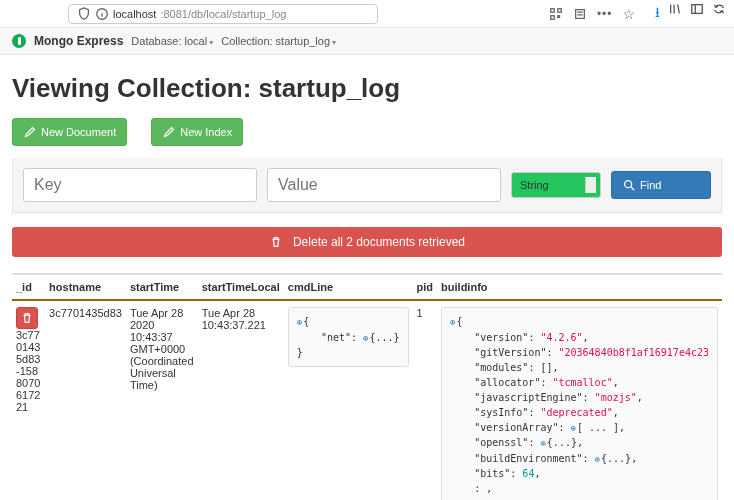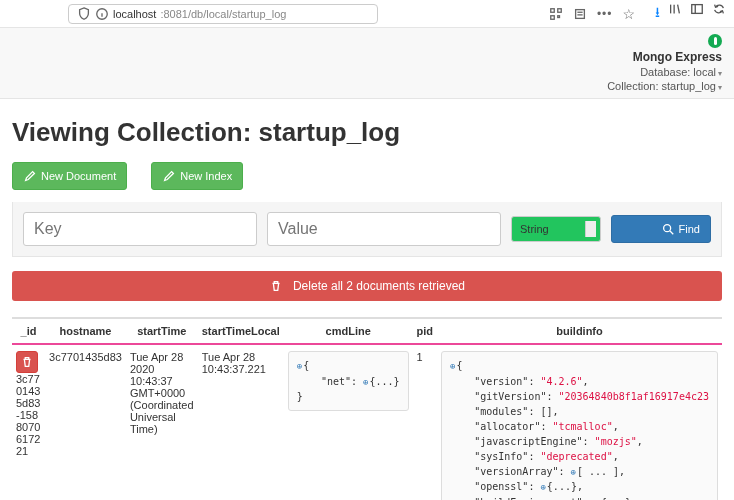--- a/index.html
+++ b/index.html
@@ -5,21 +5,21 @@
 * { box-sizing: border-box; margin: 0; padding: 0; }
 body { font-family: -apple-system, "Helvetica Neue", Arial, sans-serif; font-size: 12px; background: #fff; color: #333; width: 734px; }
 .browser-bar { display: flex; align-items: center; padding: 4px 8px; border-bottom: 1px solid #e5e5e5; gap: 14px; height: 28px; }
 .url-box { flex: 1; display: flex; align-items: center; background: #fff; border: 1px solid #ccc; border-radius: 4px; padding: 2px 8px; font-size: 11px; color: #666; max-width: 310px; margin-left: 60px; gap: 4px; }
 .url-box .host { color: #333; }
 .url-box .path { color: #888; }
 .browser-icons { margin-left: auto; display: flex; gap: 10px; color: #666; align-items: center; }
 .browser-right { display: flex; gap: 8px; margin-left: 6px; color: #555; }
 .ico { width: 14px; height: 14px; }
 
-.topnav { display: flex; align-items: flex-end; background: #f8f8f8; border-bottom: 1px solid #e5e5e5; padding: 6px 12px; gap: 2px; font-size: 12px; flex-direction: column; }
+.topnav { display: flex; align-items: center; background: #f8f8f8; border-bottom: 1px solid #e5e5e5; padding: 6px 12px; gap: 8px; font-size: 12px; }
 .mongo-logo { width: 14px; height: 14px; border-radius: 50%; background: #13aa52; display: inline-flex; align-items: center; justify-content: center; }
 .mongo-logo::after { content: ""; width: 3px; height: 8px; background: #fff; border-radius: 2px; }
 .brand { font-weight: 600; color: #333; }
 .crumb { color: #555; font-size: 11px; }
 .caret { font-size: 8px; margin-left: 2px; color: #888; }
 
 .pad { padding: 8px 12px; }
 h1 { font-size: 26px; font-weight: 700; margin: 10px 0 14px 0; }
 
 .btn { display: inline-flex; align-items: center; border: none; border-radius: 3px; padding: 6px 10px; font-size: 11px; color: #fff; cursor: pointer; gap: 4px; }
@@ -30,27 +30,27 @@
 .tabs { display: flex; border-bottom: 1px solid #ddd; }
 .tab { flex: 1; text-align: center; padding: 10px; font-size: 12px; cursor: pointer; }
 .tab-active { background: #337ab7; color: #fff; border-radius: 0; }
 .tab-inactive { color: #337ab7; background: #fff; }
 .tag-ico { font-size: 11px; margin-right: 4px; }
 
 .searchbar { background: #f5f5f5; padding: 10px; display: flex; gap: 10px; align-items: center; border: 1px solid #e5e5e5; border-top: none; margin-bottom: 14px; }
 .input { flex: 1; border: 1px solid #ccc; border-radius: 3px; padding: 7px 10px; font-size: 16px; background: #fff; color: #999; }
 .select { width: 90px; border: 1px solid #ccc; border-radius: 3px; padding: 6px 8px; font-size: 11px; background: #22c55e; position: relative; }
 .select::after { content: ""; position: absolute; right: 4px; top: 4px; bottom: 4px; width: 10px; background: #eee; border-left: 1px solid #ccc; }
-.find-btn { width: 100px; justify-content: flex-end; }
+.find-btn { width: 100px; justify-content: flex-start; }
 
 .delete-bar { background: #d9534f; color: #fff; text-align: left; padding: 8px; border-radius: 3px; font-size: 12px; margin-bottom: 16px; display: flex; align-items: center; justify-content: center; gap: 10px; }
 
 .table-wrap { border-top: 2px solid #ddd; }
 table { width: 100%; border-collapse: collapse; font-size: 11px; }
-th { text-align: center; font-weight: 700; padding: 6px 4px; border-bottom: 2px solid #ec4899; }
+th { text-align: left; font-weight: 700; padding: 6px 4px; border-bottom: 2px solid #a16207; }
 td { padding: 6px 4px; vertical-align: top; }
 .del-btn { background: #d9534f; border: 1px solid #d43f3a; border-radius: 3px; width: 22px; height: 22px; display: inline-flex; align-items: center; justify-content: center; cursor: pointer; }
 
 .jsonbox { border: 1px solid #ddd; border-radius: 3px; background: #fafafa; padding: 6px 8px; font-family: Menlo, Consolas, monospace; font-size: 10px; line-height: 1.5; white-space: pre; overflow: hidden; }
 .k { color: #333; }
 .s { color: #d14; }
 .n { color: #099; }
 .tog { color: #337ab7; cursor: pointer; }
 .tog::before { content: "⊕"; font-size: 9px; margin-right: 1px; color: #337ab7; }
 

